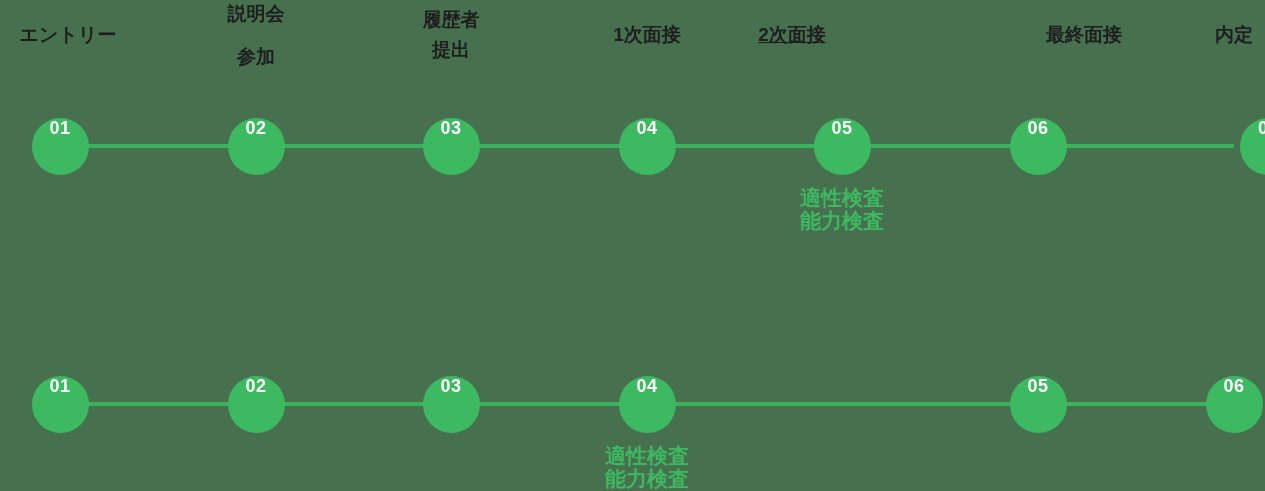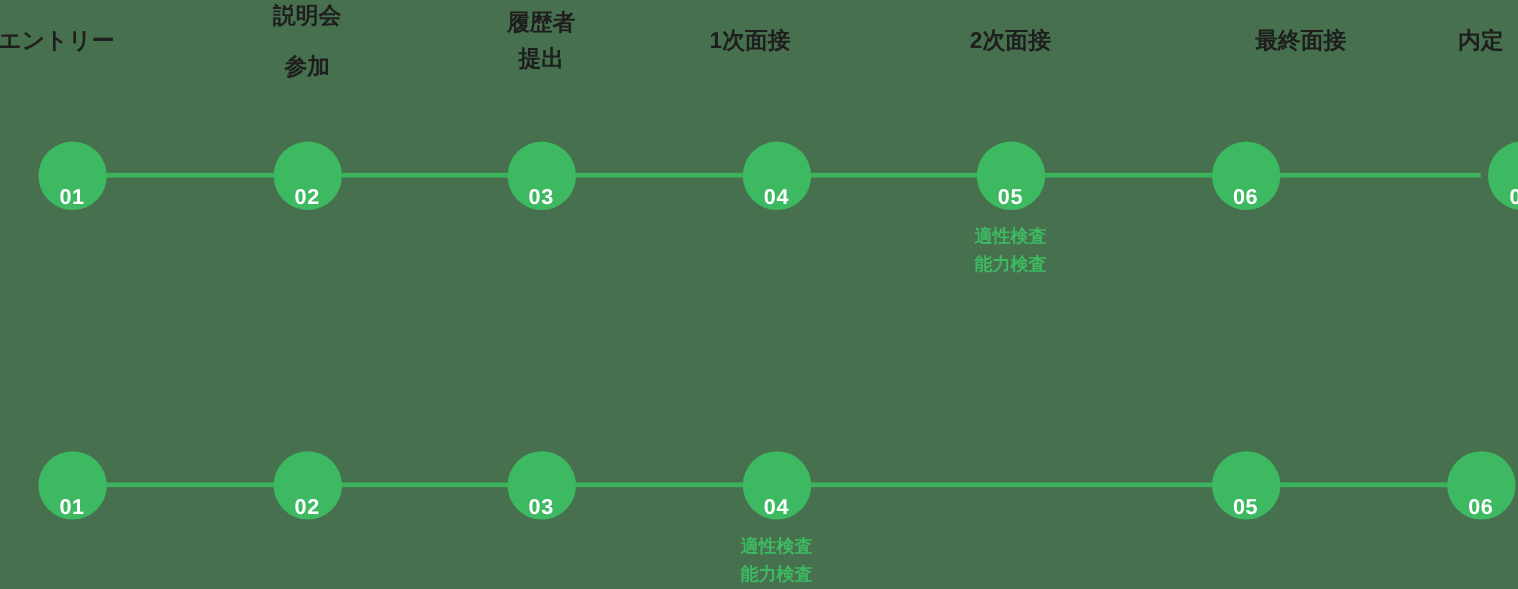--- a/index.html
+++ b/index.html
@@ -36,64 +36,64 @@
     background: var(--line-green, #3AB35C);
     z-index: 1;
   }
   .step-circle {
     position: absolute;
     width: 57px;
     height: 57px;
     border-radius: 50%;
     background: var(--circle-green, #3DB961);
     display: flex;
-    align-items: flex-end;
+    align-items: flex-start;
     justify-content: center;
     z-index: 2;
   }
   .step-number {
     color: var(--circle-number-text, #FFFFFF);
     font-size: 18px;
     font-weight: 800;
     letter-spacing: 0.5px;
   }
   .step-note {
     position: absolute;
     transform: translateX(-50%);
     text-align: center;
     color: var(--note-green, #3DB961);
-    font-size: 15px;
+    font-size: 21px;
     font-weight: 700;
     line-height: 23px;
     white-space: nowrap;
     z-index: 2;
   }
   .step-note span { display: block; }
   .stage-label span { display: block; }
 </style>
 </head>
 <body>
 
 <div class="canvas" id="canvas" style="--background: #47714E; --circle-green: #3DB961; --line-green: #3AB35C; --label-text: #1E1E1E; --circle-number-text: #FFFFFF; --note-green: #3DB961;">
   <div id="labels-layer">
-      <div class="stage-label" style="left: 47px;">
+      <div class="stage-label" style="left: 68px;">
         <span>エントリー</span>
       </div>
       <div class="stage-label" style="left: 256px; gap: 13px;">
         <span>説明会</span>
         <span>参加</span>
       </div>
       <div class="stage-label" style="left: 451px;">
         <span>履歴者</span>
         <span>提出</span>
       </div>
-      <div class="stage-label" style="left: 625px;">
+      <div class="stage-label" style="left: 647px;">
         <span>1次面接</span>
       </div>
-      <div class="stage-label" style="left: 842px;">
+      <div class="stage-label" style="left: 792px; text-decoration: underline;">
         <span>2次面接</span>
       </div>
       <div class="stage-label" style="left: 1084px;">
         <span>最終面接</span>
       </div>
       <div class="stage-label" style="left: 1234px;">
         <span>内定</span>
       </div>
     </div>
   <div id="timelines-layer">

